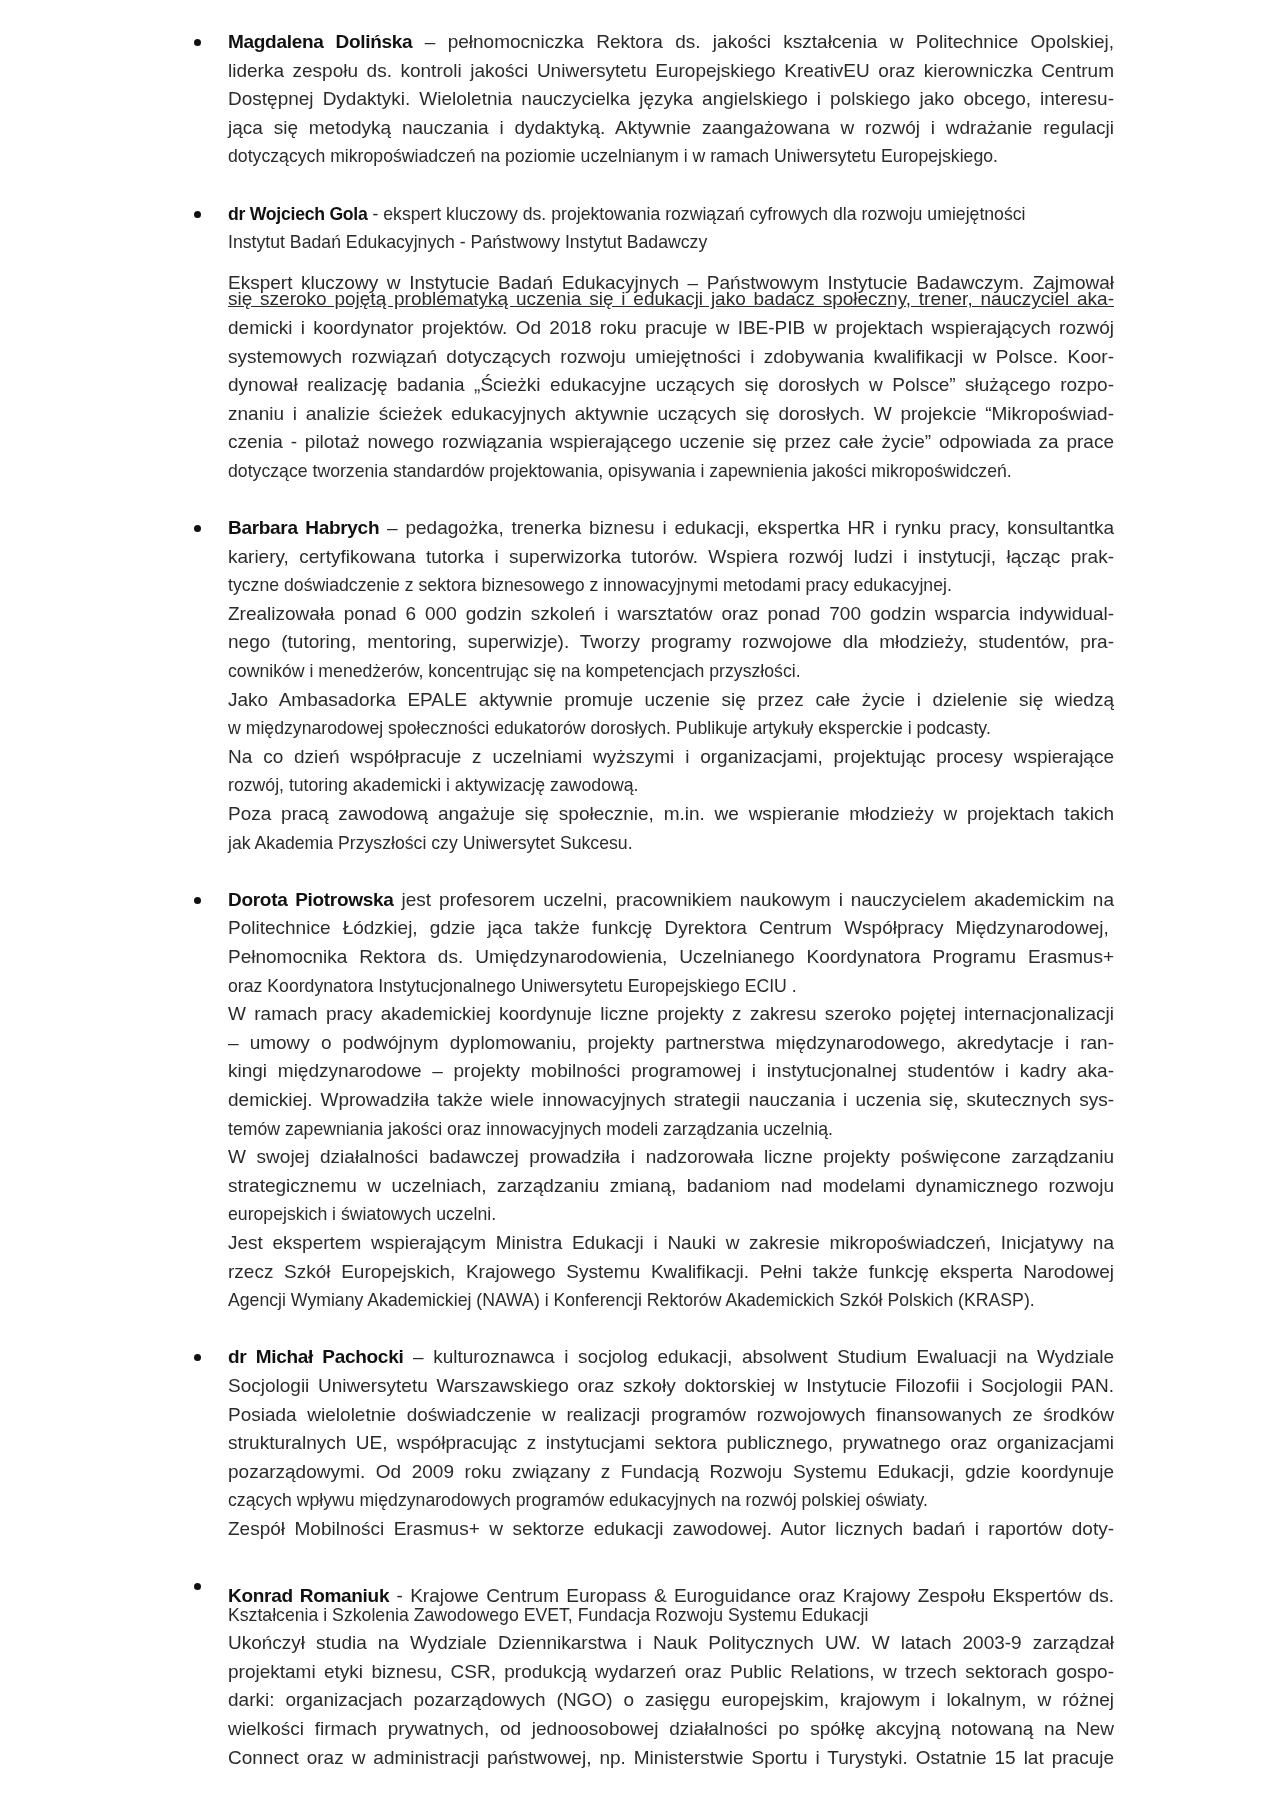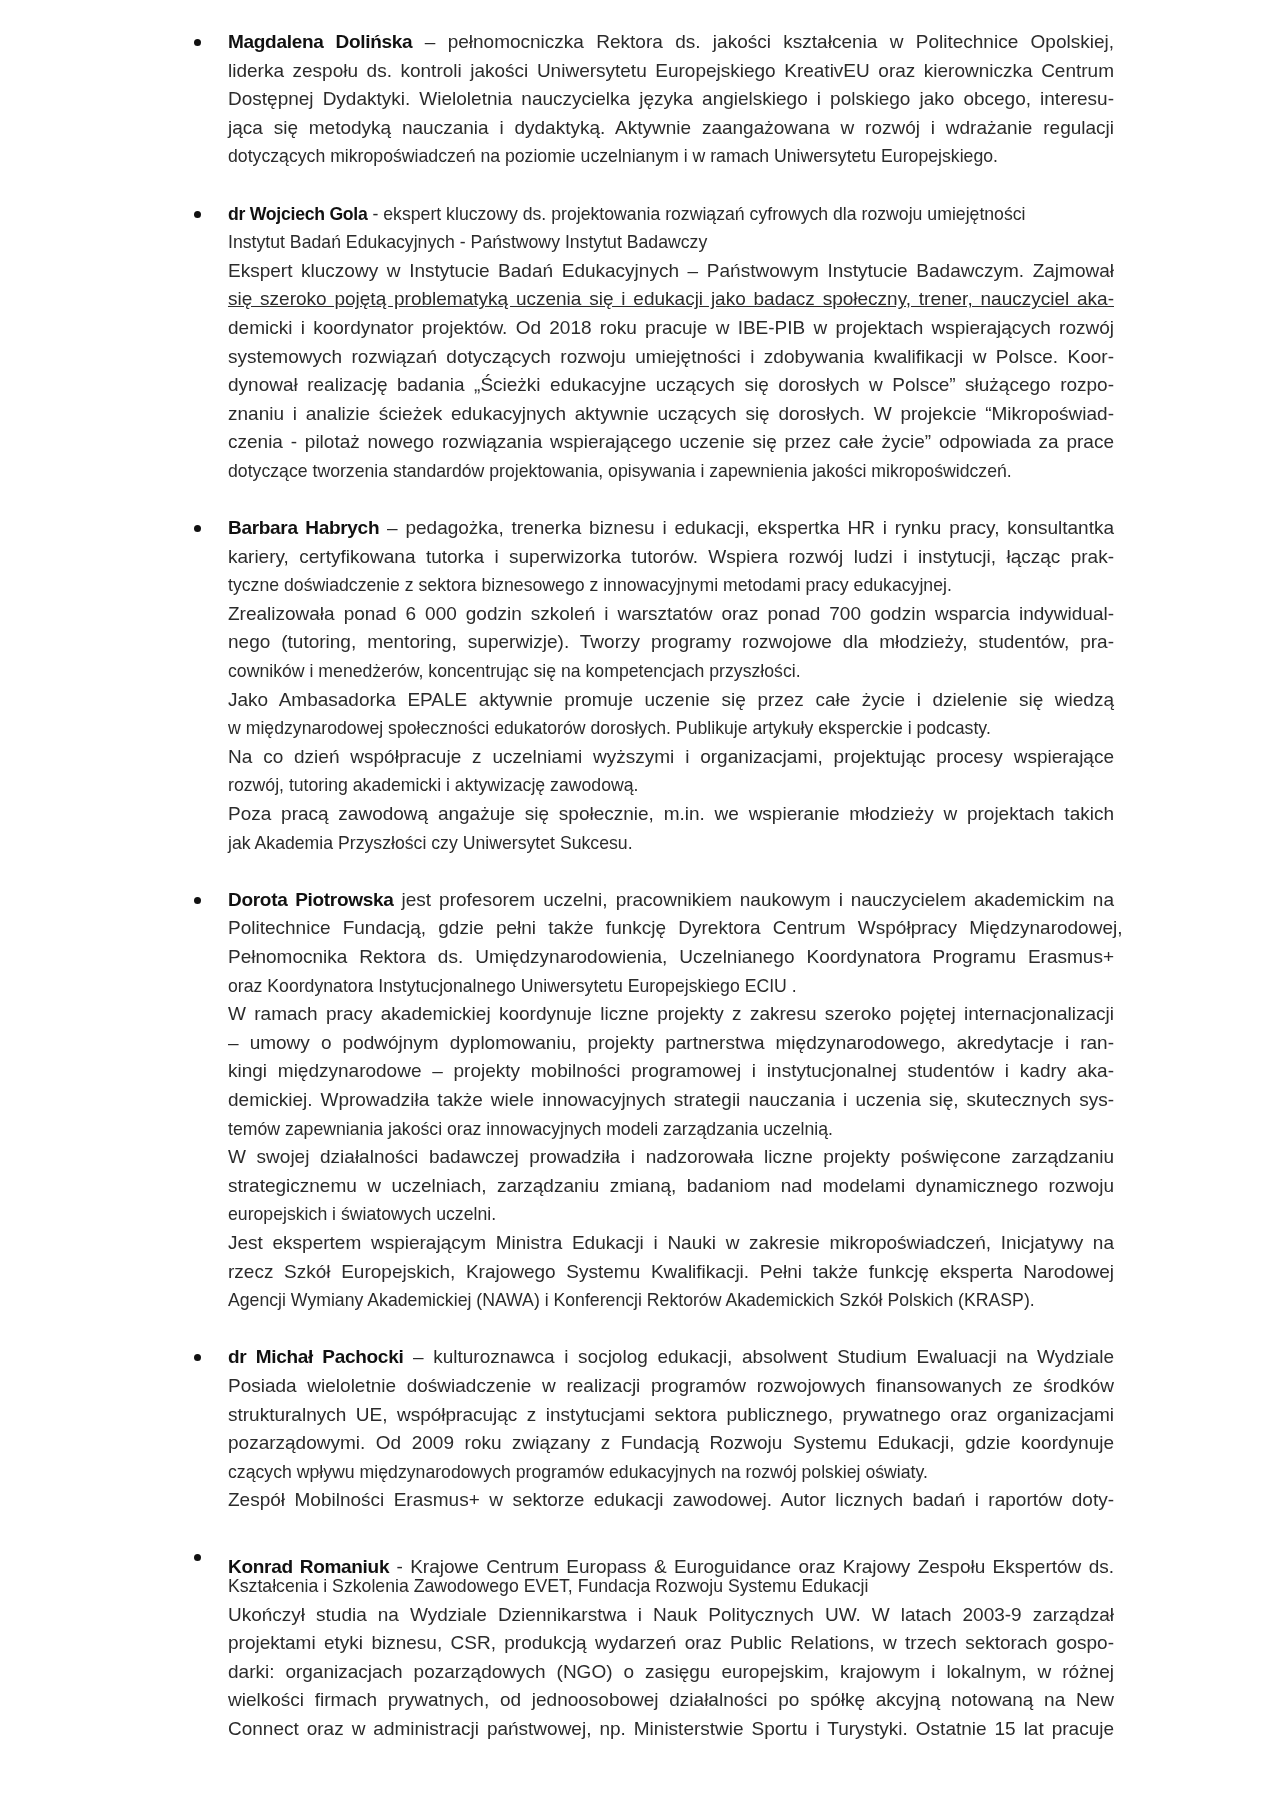--- a/index.html
+++ b/index.html
@@ -48,21 +48,21 @@
       <div class="line"><span class="fit" style="display: inline-block; width: auto; word-spacing: 7.0875px;"><span class="name">Magdalena Dolińska</span><span> – pełnomocniczka Rektora ds. jakości kształcenia w Politechnice Opolskiej,</span></span></div>
       <div class="line"><span class="fit" style="display: inline-block; width: auto; word-spacing: 3.275px;">liderka zespołu ds. kontroli jakości Uniwersytetu Europejskiego KreativEU oraz kierowniczka Centrum</span></div>
       <div class="line"><span class="fit" style="display: inline-block; width: auto; word-spacing: 3.79375px;">Dostępnej Dydaktyki. Wieloletnia nauczycielka języka angielskiego i polskiego jako obcego, interesu-</span></div>
       <div class="line"><span class="fit" style="display: inline-block; width: auto; word-spacing: 5.53776px;">jąca się metodyką nauczania i dydaktyką. Aktywnie zaangażowana w rozwój i wdrażanie regulacji</span></div>
       <div class="line last"><span class="fit" style="display: inline-block; width: auto; transform: scaleX(0.93); transform-origin: left center;">dotyczących mikropoświadczeń na poziomie uczelnianym i w ramach Uniwersytetu Europejskiego.</span></div>
     </div>
     <div class="bio">
       <span class="bullet"></span>
       <div class="line last"><span class="fit" style="display: inline-block; width: auto; transform: scaleX(0.93); transform-origin: left center;"><span class="name">dr Wojciech Gola</span><span> - ekspert kluczowy ds. projektowania rozwiązań cyfrowych dla rozwoju umiejętności</span></span></div>
       <div class="line last"><span class="fit" style="display: inline-block; width: auto; transform: scaleX(0.93); transform-origin: left center;">Instytut Badań Edukacyjnych - Państwowy Instytut Badawczy</span></div>
-      <div class="line"><span class="fit" style="display: inline-block; width: auto; word-spacing: 3.38281px;">Ekspert kluczowy w Instytucie Badań Edukacyjnych – Państwowym Instytucie Badawczym. Zajmował</span></div>
+      <div class="line"><span class="fit" style="display: inline-block; width: auto; word-spacing: 3.38281px; margin-top: 12px;">Ekspert kluczowy w Instytucie Badań Edukacyjnych – Państwowym Instytucie Badawczym. Zajmował</span></div>
       <div class="line"><span class="fit" style="display: inline-block; width: auto; word-spacing: 2.53846px; text-decoration: underline;">się szeroko pojętą problematyką uczenia się i edukacji jako badacz społeczny, trener, nauczyciel aka-</span></div>
       <div class="line"><span class="fit" style="display: inline-block; width: auto; word-spacing: 3.00481px;">demicki i koordynator projektów. Od 2018 roku pracuje w IBE-PIB w projektach wspierających rozwój</span></div>
       <div class="line"><span class="fit" style="display: inline-block; width: auto; word-spacing: 4.12188px;">systemowych rozwiązań dotyczących rozwoju umiejętności i zdobywania kwalifikacji w Polsce. Koor-</span></div>
       <div class="line"><span class="fit" style="display: inline-block; width: auto; word-spacing: 4.21875px;">dynował realizację badania „Ścieżki edukacyjne uczących się dorosłych w Polsce” służącego rozpo-</span></div>
       <div class="line"><span class="fit" style="display: inline-block; width: auto; word-spacing: 3.45739px;">znaniu i analizie ścieżek edukacyjnych aktywnie uczących się dorosłych. W projekcie “Mikropoświad-</span></div>
       <div class="line"><span class="fit" style="display: inline-block; width: auto; word-spacing: 2.51082px;">czenia - pilotaż nowego rozwiązania wspierającego uczenie się przez całe życie” odpowiada za prace</span></div>
       <div class="line last"><span class="fit" style="display: inline-block; width: auto; transform: scaleX(0.93); transform-origin: left center;">dotyczące tworzenia standardów projektowania, opisywania i zapewnienia jakości mikropoświdczeń.</span></div>
     </div>
     <div class="bio">
       <span class="bullet"></span>
@@ -75,38 +75,39 @@
       <div class="line"><span class="fit" style="display: inline-block; width: auto; word-spacing: 6.27764px;">Jako Ambasadorka EPALE aktywnie promuje uczenie się przez całe życie i dzielenie się wiedzą</span></div>
       <div class="line last"><span class="fit" style="display: inline-block; width: auto; transform: scaleX(0.93); transform-origin: left center;">w międzynarodowej społeczności edukatorów dorosłych. Publikuje artykuły eksperckie i podcasty.</span></div>
       <div class="line"><span class="fit" style="display: inline-block; width: auto; word-spacing: 5.57102px;">Na co dzień współpracuje z uczelniami wyższymi i organizacjami, projektując procesy wspierające</span></div>
       <div class="line last"><span class="fit" style="display: inline-block; width: auto; transform: scaleX(0.93); transform-origin: left center;">rozwój, tutoring akademicki i aktywizację zawodową.</span></div>
       <div class="line"><span class="fit" style="display: inline-block; width: auto; word-spacing: 4.48307px;">Poza pracą zawodową angażuje się społecznie, m.in. we wspieranie młodzieży w projektach takich</span></div>
       <div class="line last"><span class="fit" style="display: inline-block; width: auto; transform: scaleX(0.93); transform-origin: left center;">jak Akademia Przyszłości czy Uniwersytet Sukcesu.</span></div>
     </div>
     <div class="bio">
       <span class="bullet"></span>
       <div class="line"><span class="fit" style="display: inline-block; width: auto; word-spacing: 2.73438px;"><span class="name">Dorota Piotrowska</span><span> jest profesorem uczelni, pracownikiem naukowym i nauczycielem akademickim na</span></span></div>
-      <div class="line"><span class="fit" style="display: inline-block; width: auto; word-spacing: 6.92014px;">Politechnice Fundacją, gdzie pełni także funkcję Dyrektora Centrum Współpracy Międzynarodowej,</span></div>
+      <div class="line"><span class="fit" style="display: inline-block; width: auto; word-spacing: 6.92014px;">Politechnice Łódzkiej, gdzie jąca także funkcję Dyrektora Centrum Współpracy Międzynarodowej,</span></div>
       <div class="line"><span class="fit" style="display: inline-block; width: auto; word-spacing: 6.70536px;">Pełnomocnika Rektora ds. Umiędzynarodowienia, Uczelnianego Koordynatora Programu Erasmus+</span></div>
       <div class="line last"><span class="fit" style="display: inline-block; width: auto; transform: scaleX(0.93); transform-origin: left center;">oraz Koordynatora Instytucjonalnego Uniwersytetu Europejskiego ECIU .</span></div>
       <div class="line"><span class="fit" style="display: inline-block; width: auto; word-spacing: 3.07102px;">W ramach pracy akademickiej koordynuje liczne projekty z zakresu szeroko pojętej internacjonalizacji</span></div>
       <div class="line"><span class="fit" style="display: inline-block; width: auto; word-spacing: 5.80312px;">– umowy o podwójnym dyplomowaniu, projekty partnerstwa międzynarodowego, akredytacje i ran-</span></div>
       <div class="line"><span class="fit" style="display: inline-block; width: auto; word-spacing: 5.46875px;">kingi międzynarodowe – projekty mobilności programowej i instytucjonalnej studentów i kadry aka-</span></div>
       <div class="line"><span class="fit" style="display: inline-block; width: auto; word-spacing: 2.78409px;">demickiej. Wprowadziła także wiele innowacyjnych strategii nauczania i uczenia się, skutecznych sys-</span></div>
       <div class="line last"><span class="fit" style="display: inline-block; width: auto; transform: scaleX(0.93); transform-origin: left center;">temów zapewniania jakości oraz innowacyjnych modeli zarządzania uczelnią.</span></div>
       <div class="line"><span class="fit" style="display: inline-block; width: auto; word-spacing: 5.37969px;">W swojej działalności badawczej prowadziła i nadzorowała liczne projekty poświęcone zarządzaniu</span></div>
       <div class="line"><span class="fit" style="display: inline-block; width: auto; word-spacing: 5.15451px;">strategicznemu w uczelniach, zarządzaniu zmianą, badaniom nad modelami dynamicznego rozwoju</span></div>
       <div class="line last"><span class="fit" style="display: inline-block; width: auto; transform: scaleX(0.93); transform-origin: left center;">europejskich i światowych uczelni.</span></div>
       <div class="line"><span class="fit" style="display: inline-block; width: auto; word-spacing: 4.42188px;">Jest ekspertem wspierającym Ministra Edukacji i Nauki w zakresie mikropoświadczeń, Inicjatywy na</span></div>
       <div class="line"><span class="fit" style="display: inline-block; width: auto; word-spacing: 5.38594px;">rzecz Szkół Europejskich, Krajowego Systemu Kwalifikacji. Pełni także funkcję eksperta Narodowej</span></div>
       <div class="line last"><span class="fit" style="display: inline-block; width: auto; transform: scaleX(0.93); transform-origin: left center;">Agencji Wymiany Akademickiej (NAWA) i Konferencji Rektorów Akademickich Szkół Polskich (KRASP).</span></div>
     </div>
     <div class="bio">
       <span class="bullet"></span>
       <div class="line"><span class="fit" style="display: inline-block; width: auto; word-spacing: 4.33203px;"><span class="name">dr Michał Pachocki</span><span> – kulturoznawca i socjolog edukacji, absolwent Studium Ewaluacji na Wydziale</span></span></div>
+      <div class="line"><span class="fit" style="display: inline-block; width: auto; word-spacing: 3.36506px;">Socjologii Uniwersytetu Warszawskiego oraz szkoły doktorskiej w Instytucie Filozofii i Socjologii PAN.</span></div>
       <div class="line"><span class="fit" style="display: inline-block; width: auto; word-spacing: 5.39236px;">Posiada wieloletnie doświadczenie w realizacji programów rozwojowych finansowanych ze środków</span></div>
       <div class="line"><span class="fit" style="display: inline-block; width: auto; word-spacing: 4.22222px;">strukturalnych UE, współpracując z instytucjami sektora publicznego, prywatnego oraz organizacjami</span></div>
       <div class="line"><span class="fit" style="display: inline-block; width: auto; word-spacing: 5.27557px;">pozarządowymi. Od 2009 roku związany z Fundacją Rozwoju Systemu Edukacji, gdzie koordynuje</span></div>
       <div class="line last"><span class="fit" style="display: inline-block; width: auto; transform: scaleX(0.93); transform-origin: left center;">czących wpływu międzynarodowych programów edukacyjnych na rozwój polskiej oświaty.</span></div>
       <div class="line"><span class="fit" style="display: inline-block; width: auto; word-spacing: 4.17708px;">Zespół Mobilności Erasmus+ w sektorze edukacji zawodowej. Autor licznych badań i raportów doty-</span></div>
     </div>
     <div class="bio">
       <span class="bullet"></span>
       <div class="line"><span class="fit" style="display: inline-block; width: auto; word-spacing: 2.04948px; margin-top: 10px;"><span class="name">Konrad Romaniuk</span><span> - Krajowe Centrum Europass &amp; Euroguidance oraz Krajowy Zespołu Ekspertów ds.</span></span></div>
       <div class="line last"><span class="fit" style="display: inline-block; width: auto; transform: scaleX(0.93); transform-origin: left center;">Kształcenia i Szkolenia Zawodowego EVET, Fundacja Rozwoju Systemu Edukacji</span></div>

